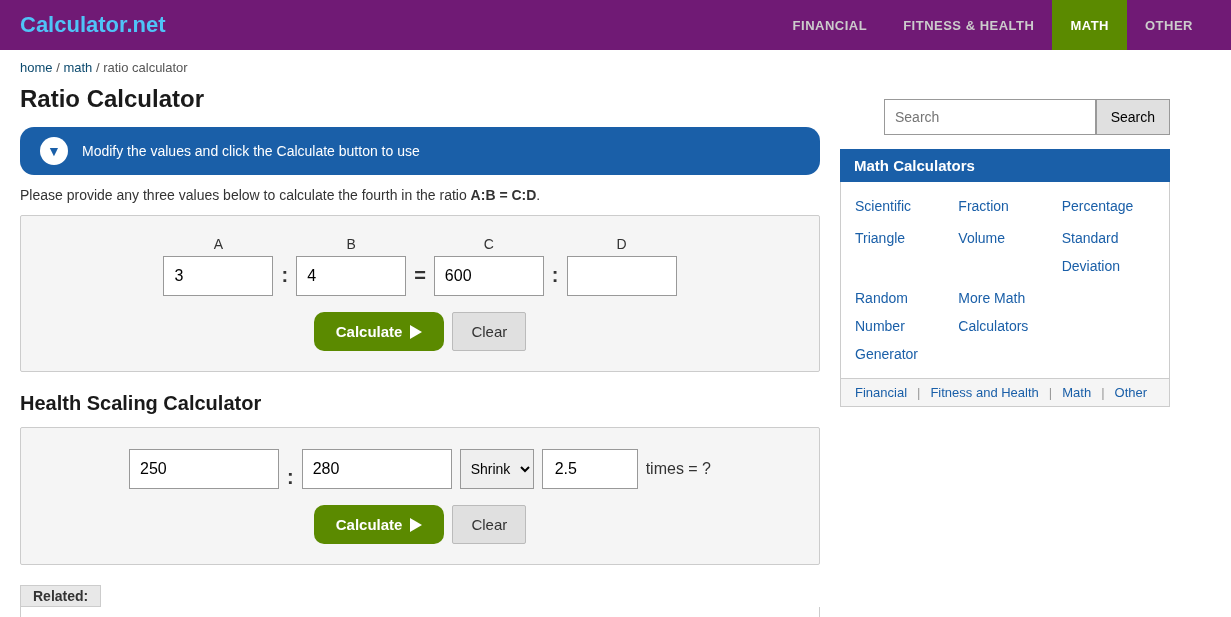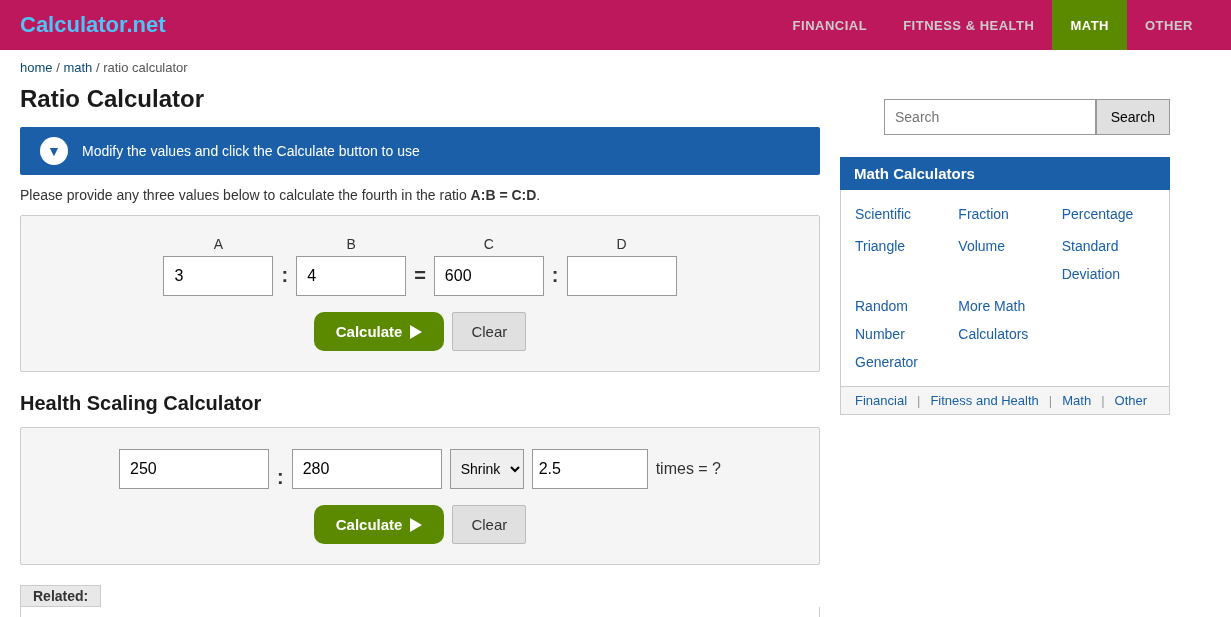--- a/index.html
+++ b/index.html
@@ -1,39 +1,39 @@
 <!DOCTYPE html>
 <html><head>
   <meta charset="utf-8">
   <style>
     * { box-sizing: border-box; margin: 0; padding: 0; }
     body { font-family: Arial, sans-serif; font-size: 14px; color: #333; background: #fff; }
 
     
-    .header { background: #be185d; display: flex; align-items: center; padding: 0 20px; height: 50px; }
+    .header { background: #701a75; display: flex; align-items: center; padding: 0 20px; height: 50px; }
     .logo { color: #fff; font-size: 22px; font-weight: bold; margin-right: auto; }
     .logo span { color: #4fc3f7; }
     .nav-links { display: flex; height: 100%; }
     .nav-link { color: #ccc; text-decoration: none; padding: 0 18px; display: flex; align-items: center; font-size: 13px; font-weight: bold; letter-spacing: 0.5px; cursor: pointer; }
     .nav-link.active { background: #5b8a00; color: #fff; }
 
     
     .breadcrumb { padding: 10px 20px; font-size: 13px; color: #555; }
     .breadcrumb a { color: #0c4a6e; text-decoration: none; }
 
     
     .main-container { display: flex; padding: 0 20px; gap: 20px; }
     .content { flex: 1; max-width: 800px; }
     .sidebar { width: 330px; min-width: 280px; }
 
     
     .page-title { font-size: 24px; color: #1a1a1a; font-weight: bold; margin-bottom: 14px; }
 
     
-    .info-bar { background: #1a5fa8; color: #fff; padding: 10px 20px; display: flex; align-items: center; gap: 14px; border-radius: 2px; margin-bottom: 12px; }
+    .info-bar { background: #1a5fa8; color: #fff; padding: 10px 20px; display: flex; align-items: center; gap: 14px; border-radius: 14px; margin-bottom: 12px; }
     .info-bar-icon { background: #fff; border-radius: 50%; width: 28px; height: 28px; display: flex; align-items: center; justify-content: center; }
     .info-bar-icon::after { content: '▼'; color: #1a5fa8; font-size: 14px; }
 
     
     .instruction { font-size: 14px; margin-bottom: 12px; }
     .instruction b { font-weight: bold; }
 
     
     .calc-box { border: 1px solid #ccc; background: #f5f5f5; padding: 20px; border-radius: 2px; margin-bottom: 20px; }
 
@@ -51,30 +51,30 @@
     .btn-calculate .play-icon { display: inline-block; width: 0; height: 0; border-top: 7px solid transparent; border-bottom: 7px solid transparent; border-left: 12px solid #fff; }
     .btn-clear { background: #e0e0e0; color: #333; border: 1px solid #bbb; padding: 10px 18px; font-size: 15px; cursor: pointer; border-radius: 2px; }
 
     
     .section-title { font-size: 20px; color: #1a1a1a; font-weight: bold; margin-bottom: 12px; }
 
     
     .scaling-row { display: flex; align-items: center; justify-content: center; gap: 8px; margin-bottom: 16px; }
     .scaling-input { border: 1px solid #999; padding: 6px 10px; font-size: 16px; width: 150px; height: 40px; }
     .scaling-select { border: 1px solid #999; padding: 6px 6px; font-size: 14px; height: 40px; cursor: pointer; }
-    .scaling-result-input { border: 1px solid #999; padding: 6px 6px; font-size: 16px; width: 116px; height: 40px; }
+    .scaling-result-input { border: 1px solid #999; padding: 6px 12px; font-size: 16px; width: 96px; height: 40px; }
     .times-text { font-size: 16px; color: #333; }
 
     
     .related-box { margin-top: 10px; }
     .related-label { background: #e8e8e8; border: 1px solid #ccc; padding: 2px 12px; font-weight: bold; display: inline-block; font-size: 14px; }
     .related-links { border: 1px solid #ccc; padding: 10px 12px; border-top: none; }
 
     
-    .search-row { display: flex; margin-bottom: 22px; margin-top: 14px; padding-left: 44px; }
+    .search-row { display: flex; margin-bottom: 14px; margin-top: 14px; padding-left: 44px; }
     .search-input { flex: 1; border: 1px solid #999; padding: 6px 10px; font-size: 14px; height: 36px; }
     .search-btn { background: #e0e0e0; border: 1px solid #999; padding: 0 14px; font-size: 14px; cursor: pointer; height: 36px; }
 
     .math-calc-header { background: #1a5fa8; color: #fff; padding: 8px 14px; font-size: 15px; font-weight: bold; }
     .math-calc-body { border: 1px solid #ccc; border-top: none; padding: 10px 14px; }
     .math-calc-grid { display: grid; grid-template-columns: 1fr 1fr 1fr; gap: 4px 10px; }
     .math-calc-link { color: #1a5fa8; text-decoration: none; font-size: 14px; line-height: 2; }
 
     .footer-links { background: #f5f5f5; border: 1px solid #ccc; border-top: none; padding: 6px 14px; display: flex; gap: 10px; align-items: center; font-size: 13px; }
     .footer-link { color: #1a5fa8; text-decoration: none; }

